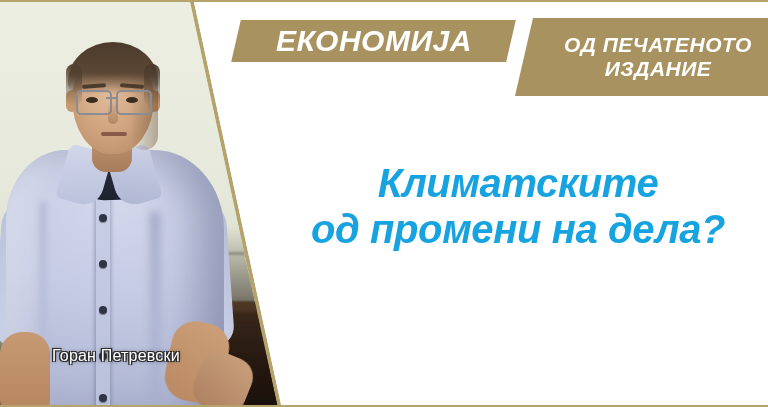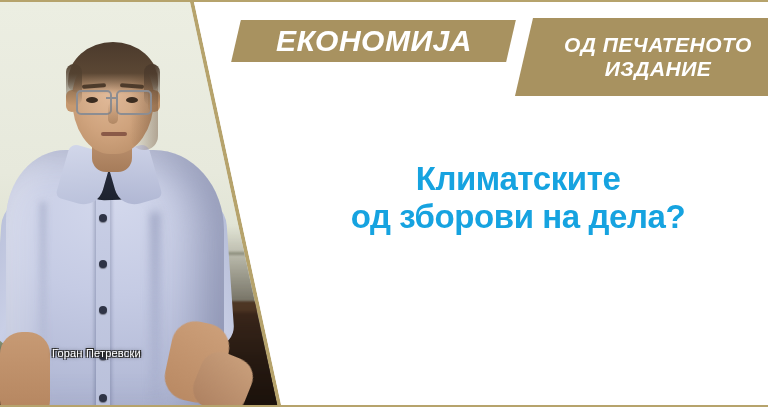--- a/index.html
+++ b/index.html
@@ -243,21 +243,21 @@
            background:#8a5a48; border-radius: 3px; }
   .shadow-face { position: absolute; left: 130px; top: 58px; width: 28px; height: 90px;
                  background: linear-gradient(270deg, rgba(110,80,56,0.45), rgba(110,80,56,0));
                  border-radius: 20px; }
 
   
   .photo-caption {
     position: absolute;
     left: 52px;
     top: 345px;
-    font-size: 11px;
+    font-size: 16px;
     font-weight: 400;
     color: #ffffff;
     letter-spacing: 0.2px;
     text-shadow:
       -1.2px -1.2px 0 #2b2b2b,
        1.2px -1.2px 0 #2b2b2b,
       -1.2px  1.2px 0 #2b2b2b,
        1.2px  1.2px 0 #2b2b2b,
        0 0 4px rgba(0,0,0,0.75);
     white-space: nowrap;
@@ -314,24 +314,25 @@
 
   
   .headline {
     position: absolute;
     left: 282px;
     top: 158px;
     width: 472px;
     text-align: center;
     color: #16a3e0;
     font-weight: 700;
-    font-size: 33px;
+    font-size: 40px;
     line-height: 1.16;
     letter-spacing: -0.4px;
     z-index: 4;
+    font-style: italic;
   }
   .headline .hl-line { display: block; white-space: nowrap; }
 </style>
 </head>
 <body>
 
 <div class="banner">
 
   <div class="photo-panel">
     <div class="photo-gold-edge"></div>
@@ -390,16 +391,16 @@
 
   <div class="tag tag-print">
     <span class="tag-stack">
       <span class="tag-line">ОД ПЕЧАТЕНОТО</span>
       <span class="tag-line">ИЗДАНИЕ</span>
     </span>
   </div>
 
   <div class="headline">
     <span class="hl-line">Климатските</span>
-    <span class="hl-line">од зборови на дела?</span>
+    <span class="hl-line">од промени на дела?</span>
   </div>
 
 </div>
 
 </body></html>

